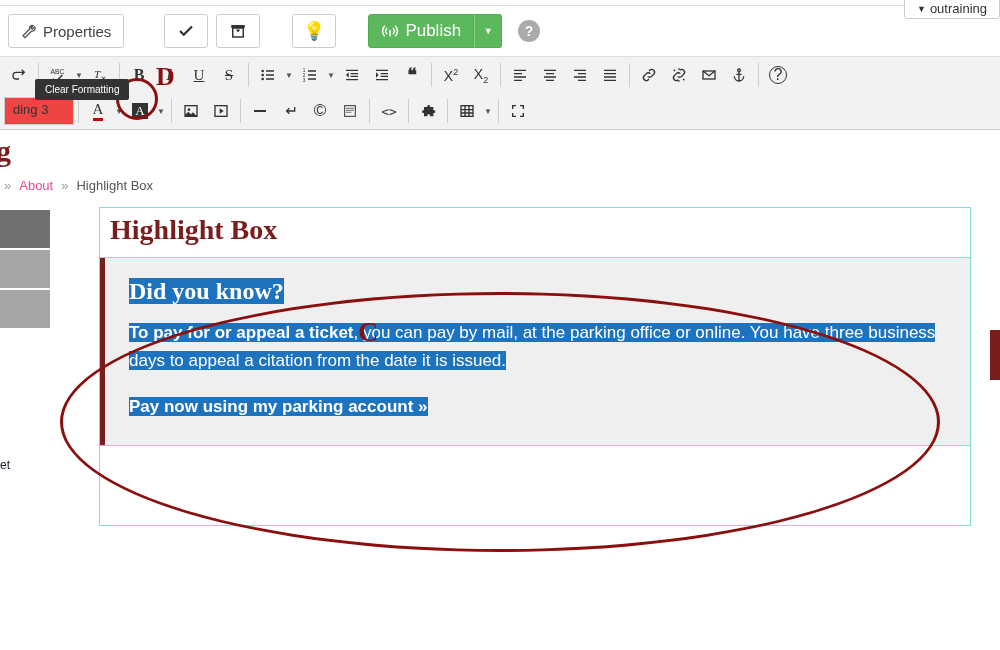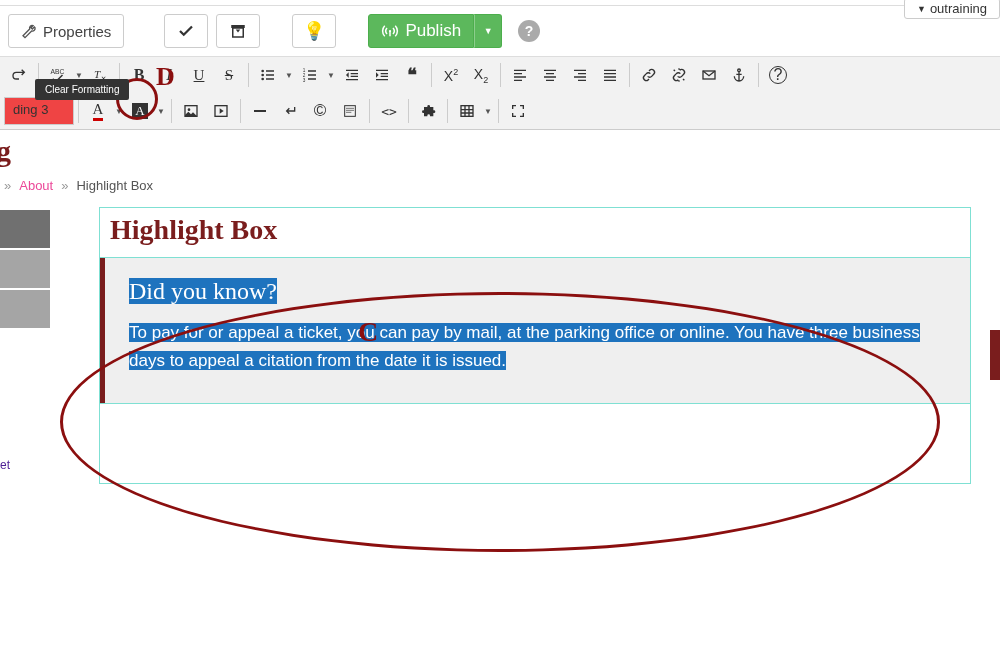--- a/index.html
+++ b/index.html
@@ -29,29 +29,29 @@
 
   .canvas { position: relative; height: 520px; background: #f7f7f7; }
   .canvas-inner { background: #fff; margin: 0 0 0 0; height: 100%; position: relative; padding: 0 14px 0 0; overflow: hidden;}
   .gfrag { font-family: Georgia, serif; color: #7a1d1d; font-size: 30px; font-weight: 700; position: absolute; left: -4px; top: 4px; }
   .crumb { position: absolute; left: 4px; top: 48px; font-size: 13px; color: #555; display: flex; align-items: center; gap: 8px; }
   .crumb .sep2 { color: #999; }
   .crumb a { color: #ec4899; text-decoration: none; }
   .sidebar-dummy { position: absolute; left: 0; top: 80px; width: 60px; }
   .sidebar-dummy .item { height: 38px; background: #707070; margin-bottom: 2px; width: 50px;}
   .sidebar-dummy .item.light { background: #a5a5a5; }
-  .sidebar-dummy .label { font-size: 12px; color: #4c1d95; margin-top: 130px;}
+  .sidebar-dummy .label { font-size: 12px; color: #0f172a; margin-top: 130px;}
 
   .content { position: absolute; left: 100px; right: 30px; top: 78px; background: #fff; outline: 1px solid #7fe0d3; }
   .content h2 { font-family: Georgia, 'Times New Roman', serif; color: #7a1d1d; font-size: 28px; font-weight: 700; margin: 6px 10px 12px;}
   .hbox { background: #efefef; border-left: 5px solid #7a1d1d; padding: 20px 24px 28px; outline: 1px solid #7fe0d3; margin: 0; }
   .hi { background: #1e73be; color: #fff; }
-  .hbox h3 { font-family: Georgia, serif; font-size: 24px; color: #333; font-weight: 400; margin-bottom: 14px; display: inline;}
+  .hbox h3 { font-family: Georgia, serif; font-size: 24px; color: #333; font-weight: 700; margin-bottom: 14px; display: inline;}
   .hbox p { font-size: 17px; line-height: 1.65; color: #333; margin-top: 14px;}
-  .hbox p .bold { font-weight: 400; }
+  .hbox p .bold { font-weight: 700; }
   .hbox .link { font-weight: 700; font-size: 17px; color: #1e73be; margin-top: 22px; display: inline-block; }
 
   .anno-circle-d { position: absolute; border: 3px solid #8b0f0f; border-radius: 50%; width: 42px; height: 42px; left: 116px; top: 78px; pointer-events: none; z-index: 50;}
   .anno-D { position: absolute; left: 156px; top: 62px; color: #8b0f0f; font-family: 'Georgia', serif; font-weight: 700; font-size: 26px; z-index: 50;}
   .anno-ellipse { position: absolute; border: 3px solid #8b0f0f; border-radius: 50%; width: 880px; height: 260px; left: 60px; top: 292px; pointer-events: none; z-index: 50;}
   .anno-C { position: absolute; left: 358px; top: 316px; color: #8b0f0f; font-family: 'Georgia', serif; font-weight: 700; font-size: 28px; z-index: 50;}
   .right-stripe { position: absolute; right: 0; top: 200px; width: 10px; height: 50px; background: #7a1d1d; z-index: 1;}
 </style>
 </head>
 <body>
@@ -323,17 +323,18 @@
       <div class="item light"></div>
       <div class="item light"></div>
       <div class="label">et</div>
     </div>
 
     <div class="content">
       <h2>Highlight Box</h2>
       <div class="hbox">
         <h3><span class="hi">Did you know?</span></h3>
         <p><span class="hi"><span class="bold">To pay for or appeal a ticket</span><span>, you can pay by mail, at the parking office or online. You have three business days to appeal a citation from the date it is issued.</span></span></p>
+        <span class="link"><span class="hi">Pay now using my parking account »</span></span>
       </div>
       <div style="height:80px;background:#fff;"></div>
     </div>
   </div>
 </div>
 
 </body></html>

